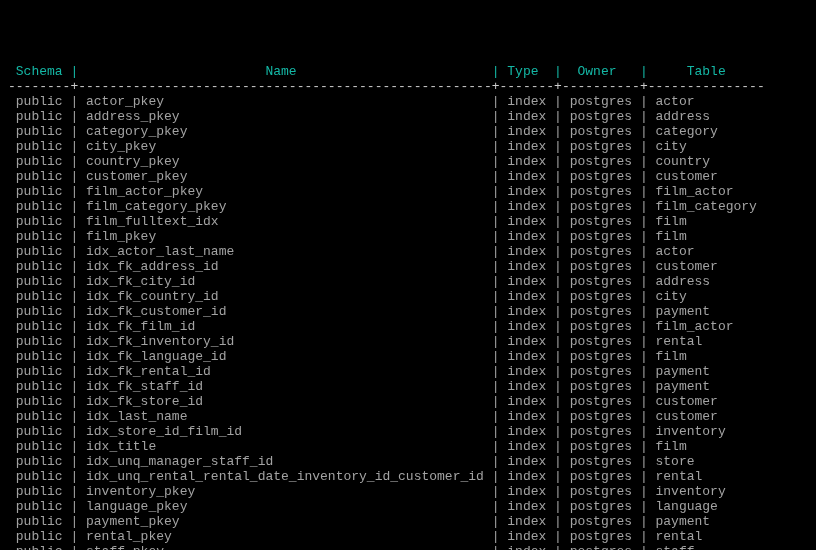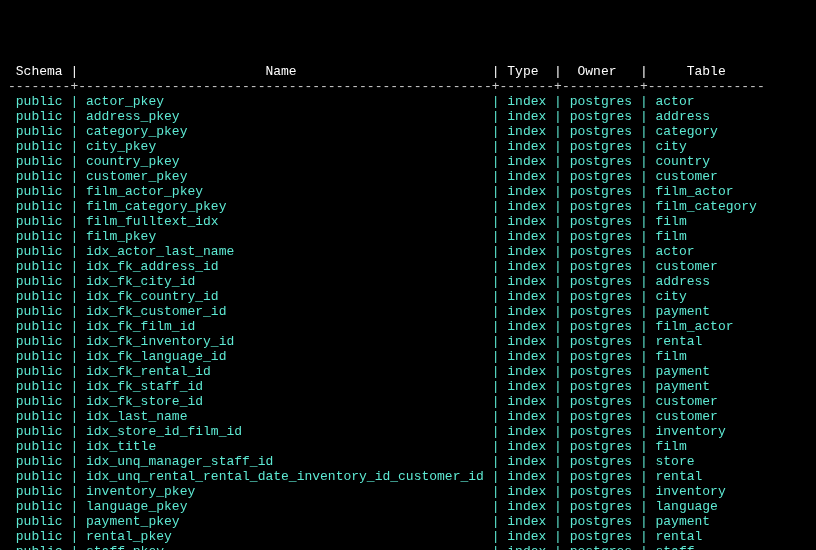--- a/index.html
+++ b/index.html
@@ -11,27 +11,27 @@
       background: #000;
       color: #ccc;
       font-family: 'Consolas', 'Monaco', 'Courier New', monospace;
       font-size: 13px;
       line-height: 15px;
       padding: 4px 8px;
       white-space: pre;
       width: 816px;
     }
     .header {
-      color: #ffffff;
+      color: #14b8a6;
     }
     .divider {
       color: #ccc;
     }
     .row {
-      color: #5eead4;
+      color: #a3a3a3;
     }
   </style>
 </head>
 <body>
 
 
 
 <div id="output"><div class="header"> Schema |                        Name                         | Type  |  Owner   |     Table     </div><div class="divider">--------+-----------------------------------------------------+-------+----------+---------------</div><div class="row"> public | actor_pkey                                          | index | postgres | actor         </div><div class="row"> public | address_pkey                                        | index | postgres | address       </div><div class="row"> public | category_pkey                                       | index | postgres | category      </div><div class="row"> public | city_pkey                                           | index | postgres | city          </div><div class="row"> public | country_pkey                                        | index | postgres | country       </div><div class="row"> public | customer_pkey                                       | index | postgres | customer      </div><div class="row"> public | film_actor_pkey                                     | index | postgres | film_actor    </div><div class="row"> public | film_category_pkey                                  | index | postgres | film_category </div><div class="row"> public | film_fulltext_idx                                   | index | postgres | film          </div><div class="row"> public | film_pkey                                           | index | postgres | film          </div><div class="row"> public | idx_actor_last_name                                 | index | postgres | actor         </div><div class="row"> public | idx_fk_address_id                                   | index | postgres | customer      </div><div class="row"> public | idx_fk_city_id                                      | index | postgres | address       </div><div class="row"> public | idx_fk_country_id                                   | index | postgres | city          </div><div class="row"> public | idx_fk_customer_id                                  | index | postgres | payment       </div><div class="row"> public | idx_fk_film_id                                      | index | postgres | film_actor    </div><div class="row"> public | idx_fk_inventory_id                                 | index | postgres | rental        </div><div class="row"> public | idx_fk_language_id                                  | index | postgres | film          </div><div class="row"> public | idx_fk_rental_id                                    | index | postgres | payment       </div><div class="row"> public | idx_fk_staff_id                                     | index | postgres | payment       </div><div class="row"> public | idx_fk_store_id                                     | index | postgres | customer      </div><div class="row"> public | idx_last_name                                       | index | postgres | customer      </div><div class="row"> public | idx_store_id_film_id                                | index | postgres | inventory     </div><div class="row"> public | idx_title                                           | index | postgres | film          </div><div class="row"> public | idx_unq_manager_staff_id                            | index | postgres | store         </div><div class="row"> public | idx_unq_rental_rental_date_inventory_id_customer_id | index | postgres | rental        </div><div class="row"> public | inventory_pkey                                      | index | postgres | inventory     </div><div class="row"> public | language_pkey                                       | index | postgres | language      </div><div class="row"> public | payment_pkey                                        | index | postgres | payment       </div><div class="row"> public | rental_pkey                                         | index | postgres | rental        </div><div class="row"> public | staff_pkey                                          | index | postgres | staff         </div></div>
 
 

